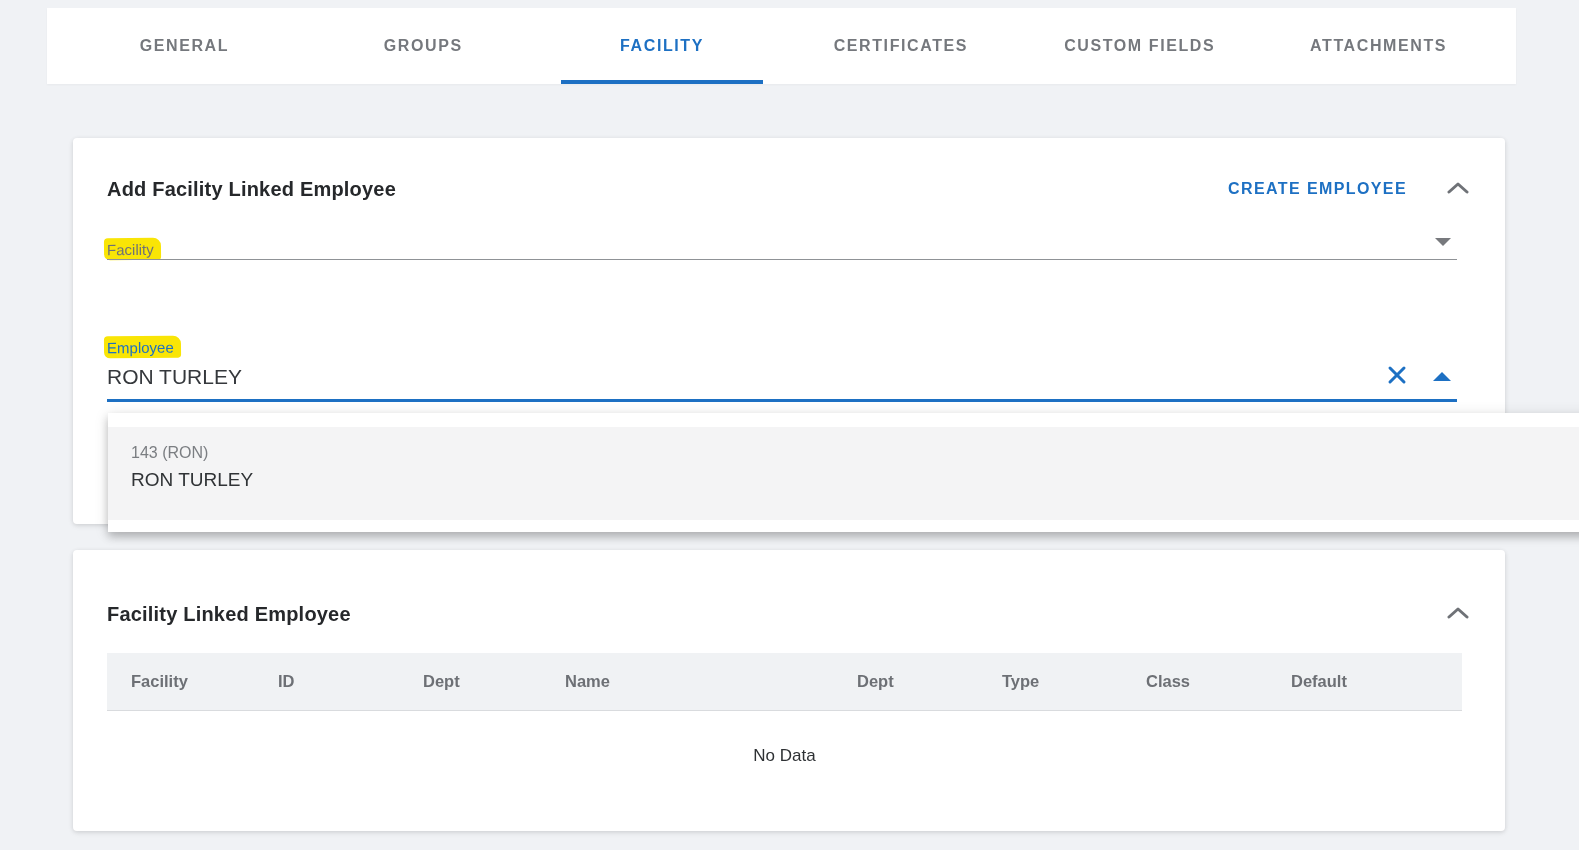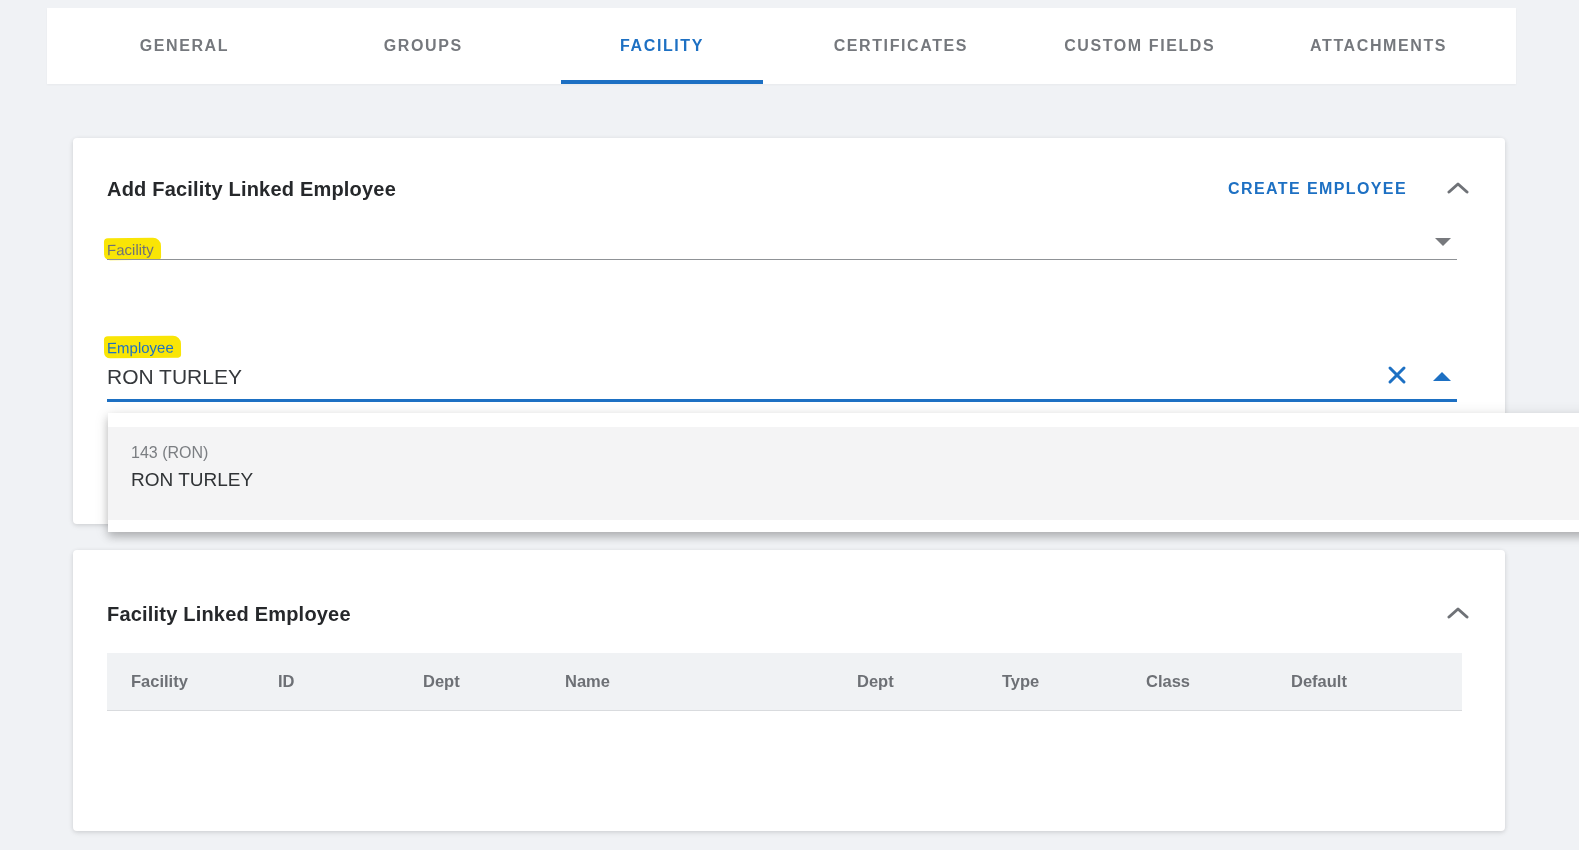--- a/index.html
+++ b/index.html
@@ -235,13 +235,14 @@
     <div class="th">Facility</div>
     <div class="th">ID</div>
     <div class="th">Dept</div>
     <div class="th">Name</div>
     <div class="th">Dept</div>
     <div class="th">Type</div>
     <div class="th">Class</div>
     <div class="th">Default</div>
   </div>
 
+  <div class="no-data">No Data</div>
 </section>
 
 </body></html>

